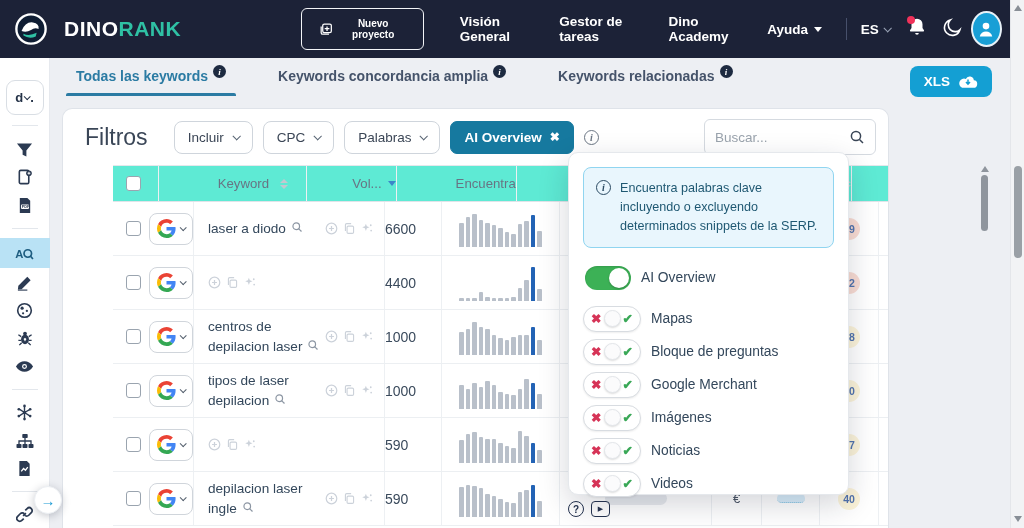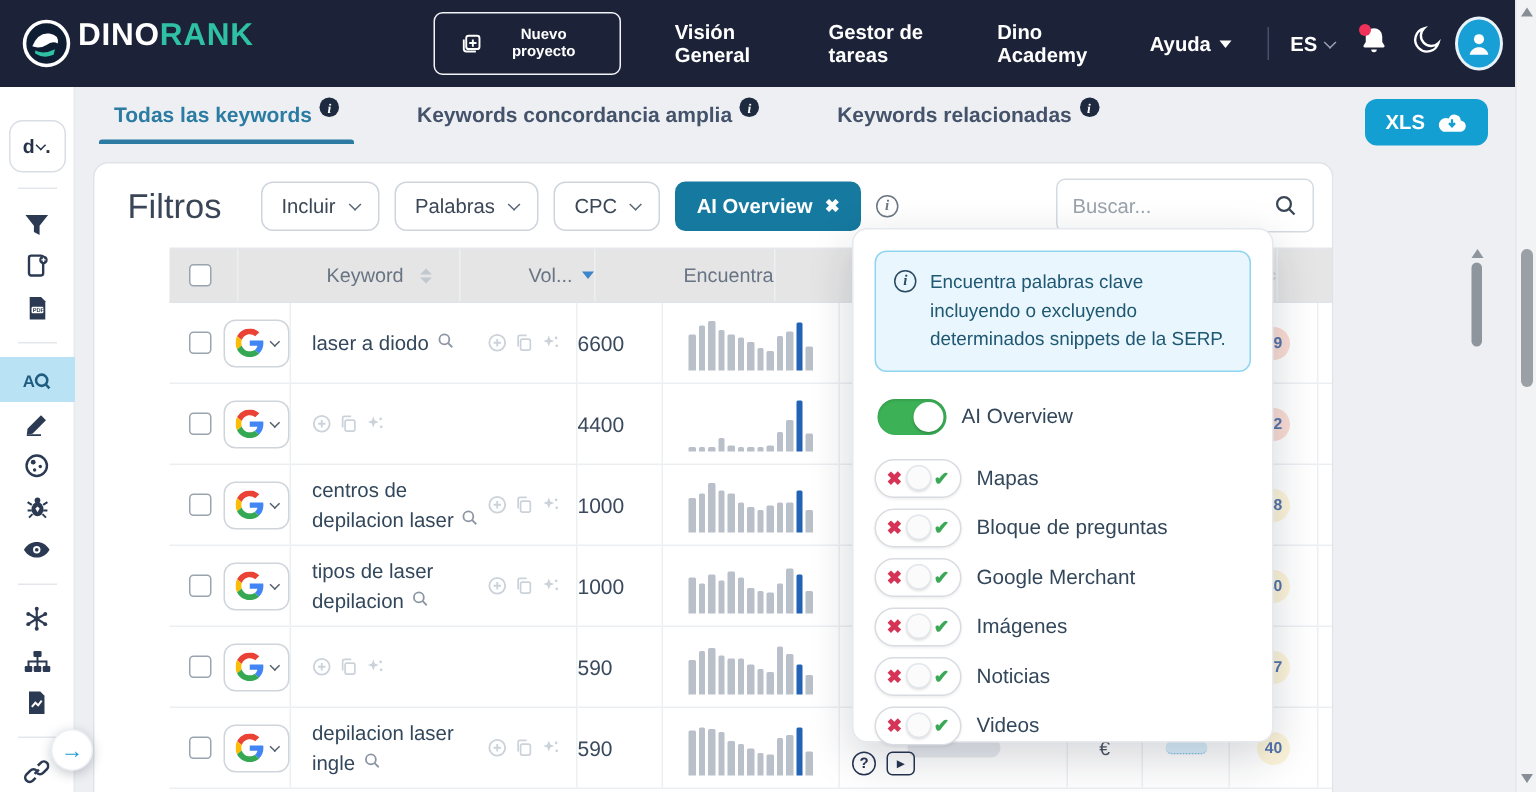--- a/index.html
+++ b/index.html
@@ -2,21 +2,21 @@
 <html><head>
 <meta charset="utf-8">
 <style>
   * { margin:0; padding:0; box-sizing:border-box; }
   html,body { width:1024px; height:528px; overflow:hidden; background:#edeff3; }
   body { font-family:"Liberation Sans", sans-serif; }
   #app { position:relative; width:1024px; height:528px; overflow:hidden; background:#edeff3; }
 
   
   .navbar { position:absolute; top:0; left:0; width:1024px; height:58px; background:#1c2237; display:flex; align-items:center; z-index:40; }
-  .brand { display:flex; align-items:flex-start; gap:4px; margin-left:14px; }
+  .brand { display:flex; align-items:center; gap:16px; margin-left:14px; }
   .brand-logo { width:34px; height:34px; }
   .brand-name { font-size:21px; font-weight:bold; letter-spacing:.5px; color:#fff; }
   .brand-name .sec { color:#2fc1a4; }
   .btn-new { margin-left:120px; display:flex; align-items:center; gap:9px; background:transparent; border:1px solid #f2f4f7; border-radius:6px; color:#fff; font-size:10px; font-weight:bold; padding:9px 18px; cursor:pointer; font-family:inherit; }
   .nav-links { display:flex; align-items:center; gap:26px; margin-left:36px; }
   .nav-link { color:#fff; font-size:13.5px; font-weight:bold; cursor:pointer; display:flex; align-items:center; gap:6px; }
   .caret-down { width:0; height:0; border-left:4px solid transparent; border-right:4px solid transparent; border-top:5px solid #fff; }
   .nav-sep { width:1px; height:22px; background:#47506b; margin:0 2px; }
   .lang { color:#fff; font-size:13.5px; font-weight:bold; display:flex; align-items:center; gap:5px; cursor:pointer; }
   .chev { display:inline-block; width:6px; height:6px; border-right:1.5px solid #9aa3b5; border-bottom:1.5px solid #9aa3b5; transform:rotate(45deg) translateY(-1px); }
@@ -52,21 +52,21 @@
   .chip .chev { border-color:#5a6675; }
   .chip-active { background:#16799f; border:1px solid #16799f; color:#fff; font-weight:bold; display:flex; align-items:center; gap:8px; border-radius:7px; padding:8px 13px; font-size:13.5px; cursor:pointer; font-family:inherit; }
   .chip-active .x { font-size:12px; }
   .info-outline { width:15px; height:15px; border-radius:50%; border:1.5px solid #6b7684; color:#6b7684; font-size:10px; font-weight:bold; display:flex; align-items:center; justify-content:center; font-family:"Liberation Serif",serif; font-style:italic; }
   .search-box { margin-left:auto; width:172px; height:36px; border:1px solid #d5dae0; border-radius:6px; display:flex; align-items:center; padding:0 10px; gap:8px; }
   .search-box input { border:none; outline:none; flex:1; min-width:0; font-size:13.5px; color:#4a5565; font-family:inherit; }
   .search-box input::placeholder { color:#9aa3ad; }
 
   
   .table { margin-left:50px; width:826px; border-top:1px solid #e4e8ec; }
-  .thead { display:flex; height:36px; border-bottom:1px solid #e0e4e9; background:#e5e5e5;gap:45px; }
+  .thead { display:flex; height:36px; border-bottom:1px solid #e0e4e9; background:#5eead4;gap:45px; }
   .thead .c { font-size:13.2px; color:#687484; display:flex; align-items:center; }
   .trow { display:flex; height:54px; border-bottom:1px solid #eceff2; }
   .c { border-right:1px solid #edf0f3; display:flex; align-items:center; }
   .c-sel { width:81px; padding-left:13px; gap:8px; }
   .c-kw { width:191px; padding:0 10px 0 14px; justify-content:space-between; }
   .c-vol { width:57px; justify-content:flex-start; font-size:14px; color:#3a4a5c; }
   .c-trend { width:118px; justify-content:center; }
   .c-mid1 { width:152px; justify-content:center; }
   .c-mid2 { width:50px; justify-content:center; font-size:13px; color:#4a5565; }
   .c-mid3 { width:58px; justify-content:center; }
@@ -334,25 +334,25 @@
 
   <div class="card">
     <div class="filters-row">
       <span class="filters-title">Filtros</span>
       <span id="filter-chips" style="display:flex;gap:10px;">
           <button class="chip">
             <span>Incluir</span>
             <span class="chev"></span>
           </button>
           <button class="chip">
-            <span>Palabras</span>
+            <span>CPC</span>
             <span class="chev"></span>
           </button>
           <button class="chip">
-            <span>CPC</span>
+            <span>Palabras</span>
             <span class="chev"></span>
           </button>
         </span>
       <button class="chip-active">
           <span>AI Overview</span>
           <span class="x">✖</span>
         </button>
       <span class="info-outline">i</span>
       <span class="search-box">
         <input type="text" placeholder="Buscar..." style="">

